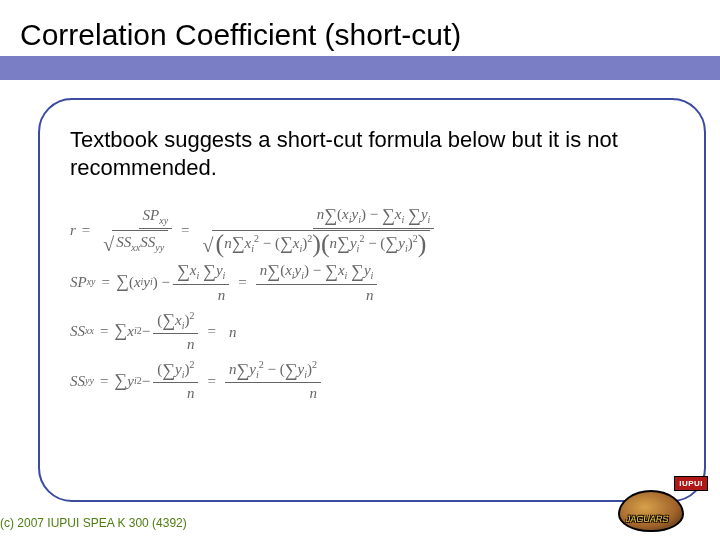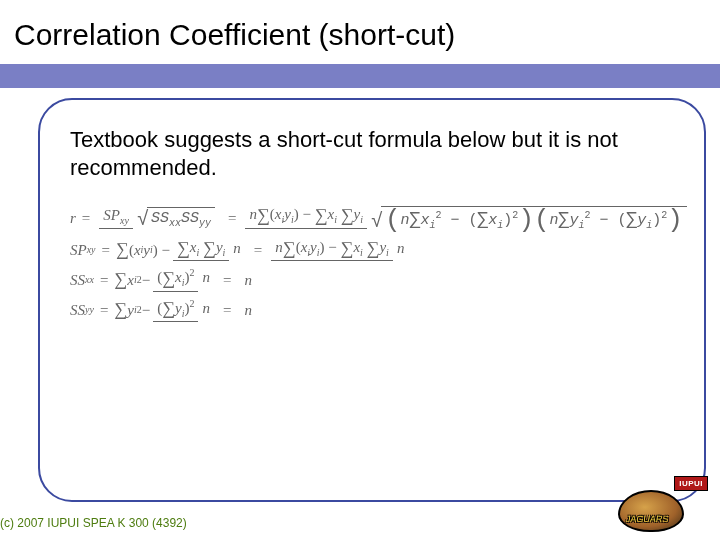--- a/index.html
+++ b/index.html
@@ -5,22 +5,22 @@
   * { margin: 0; padding: 0; box-sizing: border-box; }
   body {
     width: 720px;
     height: 540px;
     background: #fff;
     font-family: Arial, Helvetica, sans-serif;
     position: relative;
     overflow: hidden;
   }
   .title-area {
-    padding: 18px 0 0 14px;
-    height: 64px;
+    padding: 18px 0 0 20px;
+    height: 56px;
   }
   .title {
     font-size: 30px;
     color: #000;
     font-weight: 400;
   }
   .purple-band {
     width: 100%;
     height: 24px;
     background: #7a7fc5;
@@ -43,25 +43,25 @@
   }
   .formula-block {
     margin-top: 24px;
     font-family: 'Times New Roman', Times, serif;
     font-size: 15px;
     color: #656565;
     line-height: 1.2;
   }
   .eqrow { display: flex; align-items: center; margin: 6px 0; }
   .lhs-it { font-style: italic; }
-  .frac { display: inline-flex; flex-direction: row; align-items: flex-start; vertical-align: middle; margin: 0 3px; }
+  .frac { display: inline-flex; flex-direction: column; align-items: flex-end; vertical-align: middle; margin: 0 3px; }
   .frac .num { border-bottom: 1px solid #656565; padding: 0 4px 1px; white-space: nowrap; }
   .frac .den { padding: 1px 4px 0; white-space: nowrap; }
   .sqrt {
-    display: inline-flex; align-items: stretch; vertical-align: middle; font-family: Liberation Mono, monospace;
+    display: inline-flex; align-items: stretch; vertical-align: middle;
   }
   .sqrt::before {
     content: "√"; font-size: 20px; margin-right: -2px; line-height: 1; align-self: flex-end;
   }
   .sqrt-body {
     border-top: 1px solid #656565; padding: 2px 4px 0;
   }
   .bigparen { font-size: 26px; line-height: 0.7; display:inline-block; vertical-align: middle; }
   .sum { font-size: 18px; display:inline-block; vertical-align: middle; }
   .sub { font-size: 10px; vertical-align: sub; }
@@ -168,20 +168,21 @@
     <div class="eqrow">
       <span class="lhs-it">SS</span><span class="sub lhs-it">yy</span>
       <span class="eq-pad">=</span>
       <span class="sum">∑</span><span class="lhs-it">y</span><span class="sub lhs-it">i</span><span class="sup">2</span> −
       <span class="frac">
           <span class="num">(<span class="sum">∑</span><span class="lhs-it">y</span><span class="sub lhs-it">i</span>)<span class="sup">2</span></span>
           <span class="den lhs-it">n</span>
         </span>
       <span class="eq-pad">=</span>
       <span class="frac">
+          <span class="num"><span class="lhs-it">n</span><span class="sum">∑</span><span class="lhs-it">y</span><span class="sub lhs-it">i</span><span class="sup">2</span> − (<span class="sum">∑</span><span class="lhs-it">y</span><span class="sub lhs-it">i</span>)<span class="sup">2</span></span>
           <span class="den lhs-it">n</span>
         </span>
     </div>
 
   </div>
 </div>
 
 <div class="footer-text">(c) 2007 IUPUI SPEA K 300 (4392)</div>
 
 <div class="logo">

